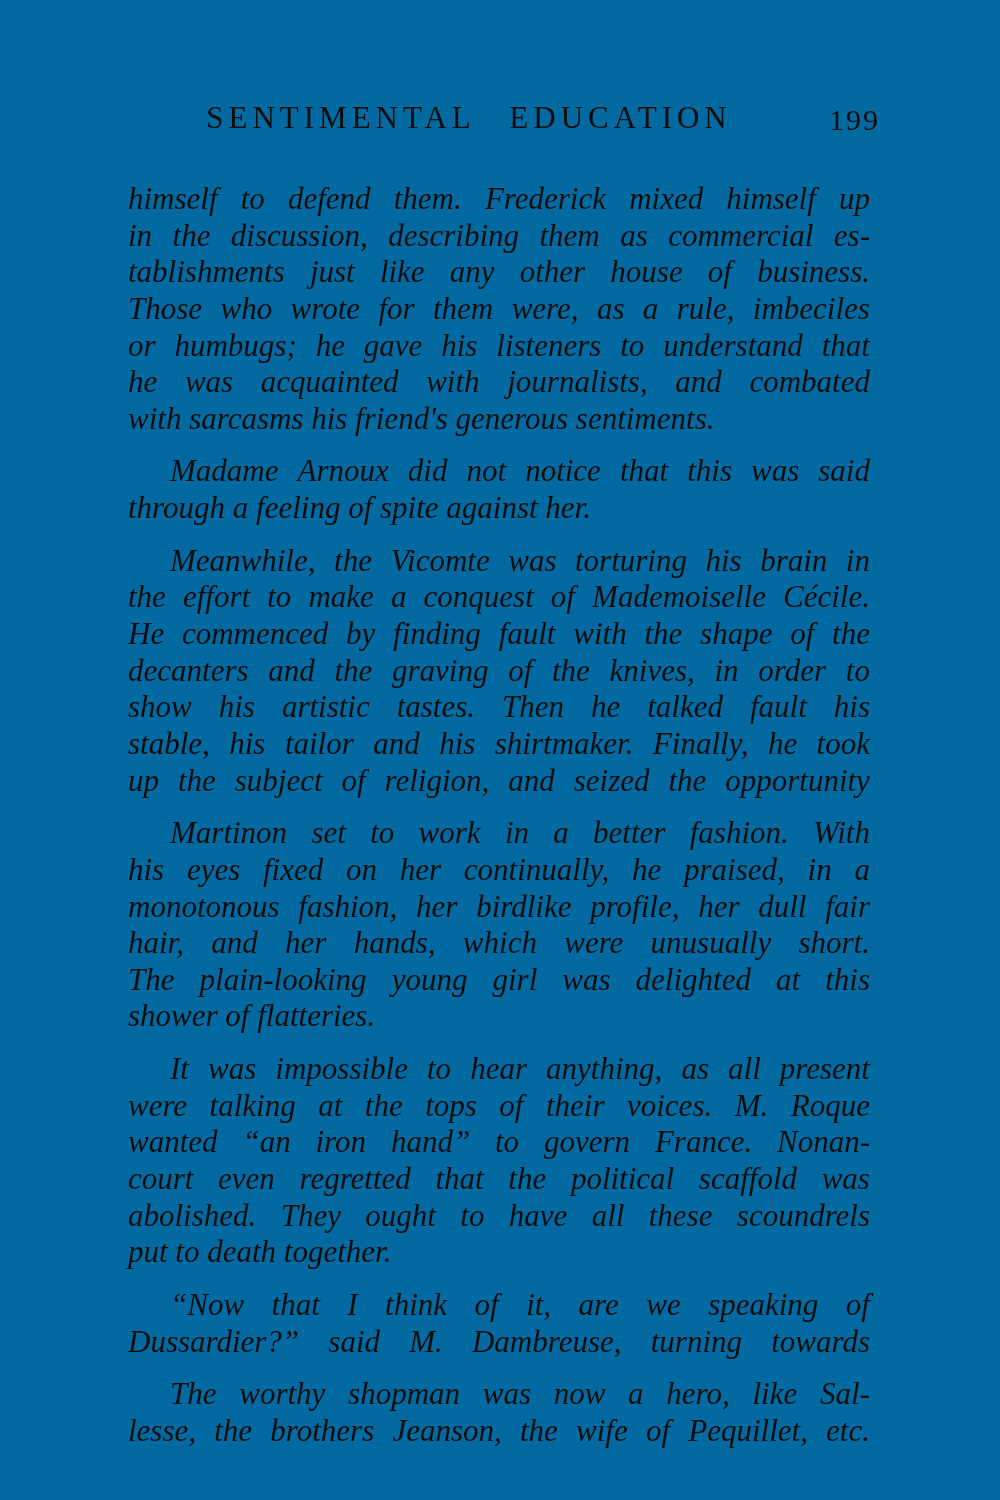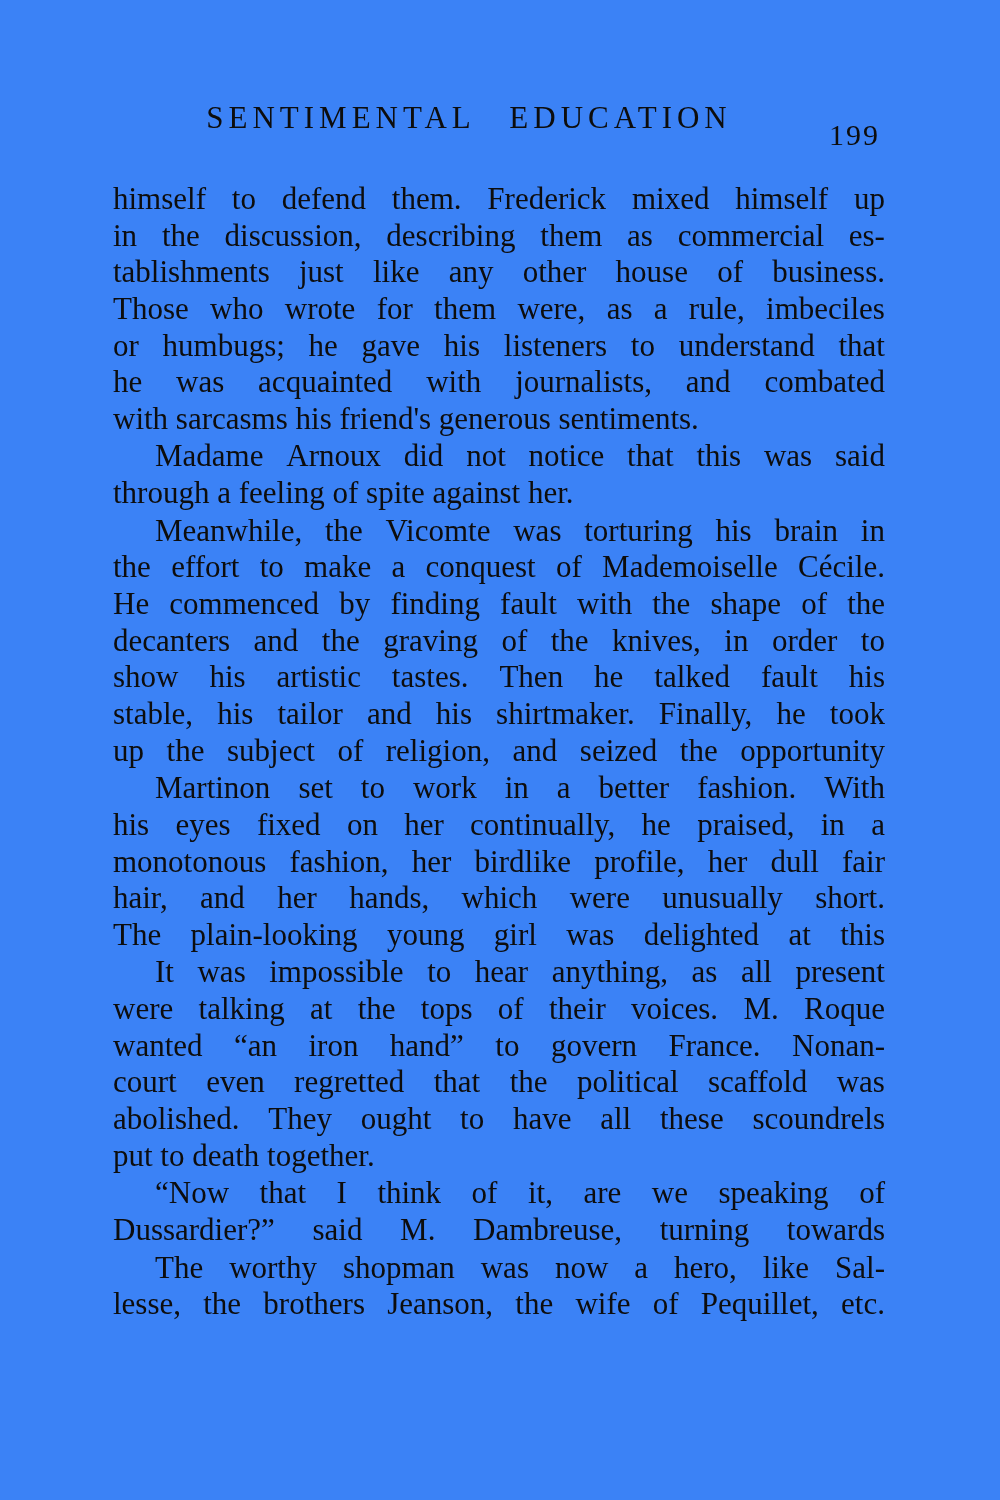--- a/index.html
+++ b/index.html
@@ -9,21 +9,21 @@
   body {
     width: 1000px;
     height: 1500px;
     background: #ffffff;
     font-family: "Liberation Serif", serif;
   }
   .page {
     position: relative;
     width: 1000px;
     height: 1500px;
-    background: #3b82f6;
+    background: #0369a1;
     color: #0d0d0d;
     overflow: hidden;
   }
   .column {
     position: absolute;
     left: 112px;
     top: 0;
     width: 774px;
   }
   .header {
@@ -36,30 +36,31 @@
   .header .title {
     display: block;
     text-align: center;
     letter-spacing: 5px;
     word-spacing: 22px;
     padding-right: 60px; 
   }
   .header .pagenum {
     position: absolute;
     right: 6px;
-    top: 17px;
+    top: 2px;
     font-size: 30px;
     letter-spacing: 2px;
   }
   .text-block {
     margin-top: 44px;
     font-size: 31px;
   }
   .paragraph {
-    margin: 1px;
+    margin: 16px;
+    font-style: italic;
   }
   .line {
     height: 36.65px;
     line-height: 36.65px;
     white-space: nowrap;
   }
   .jline {
     display: flex;
     justify-content: space-between;
   }
@@ -283,20 +284,21 @@
           <div class="line jline">
             <span>The</span>
             <span>plain-looking</span>
             <span>young</span>
             <span>girl</span>
             <span>was</span>
             <span>delighted</span>
             <span>at</span>
             <span>this</span>
           </div>
+          <div class="line plain">shower of flatteries.</div>
         </div>
         <div class="paragraph">
           <div class="line jline indent">
             <span>It</span>
             <span>was</span>
             <span>impossible</span>
             <span>to</span>
             <span>hear</span>
             <span>anything,</span>
             <span>as</span>

